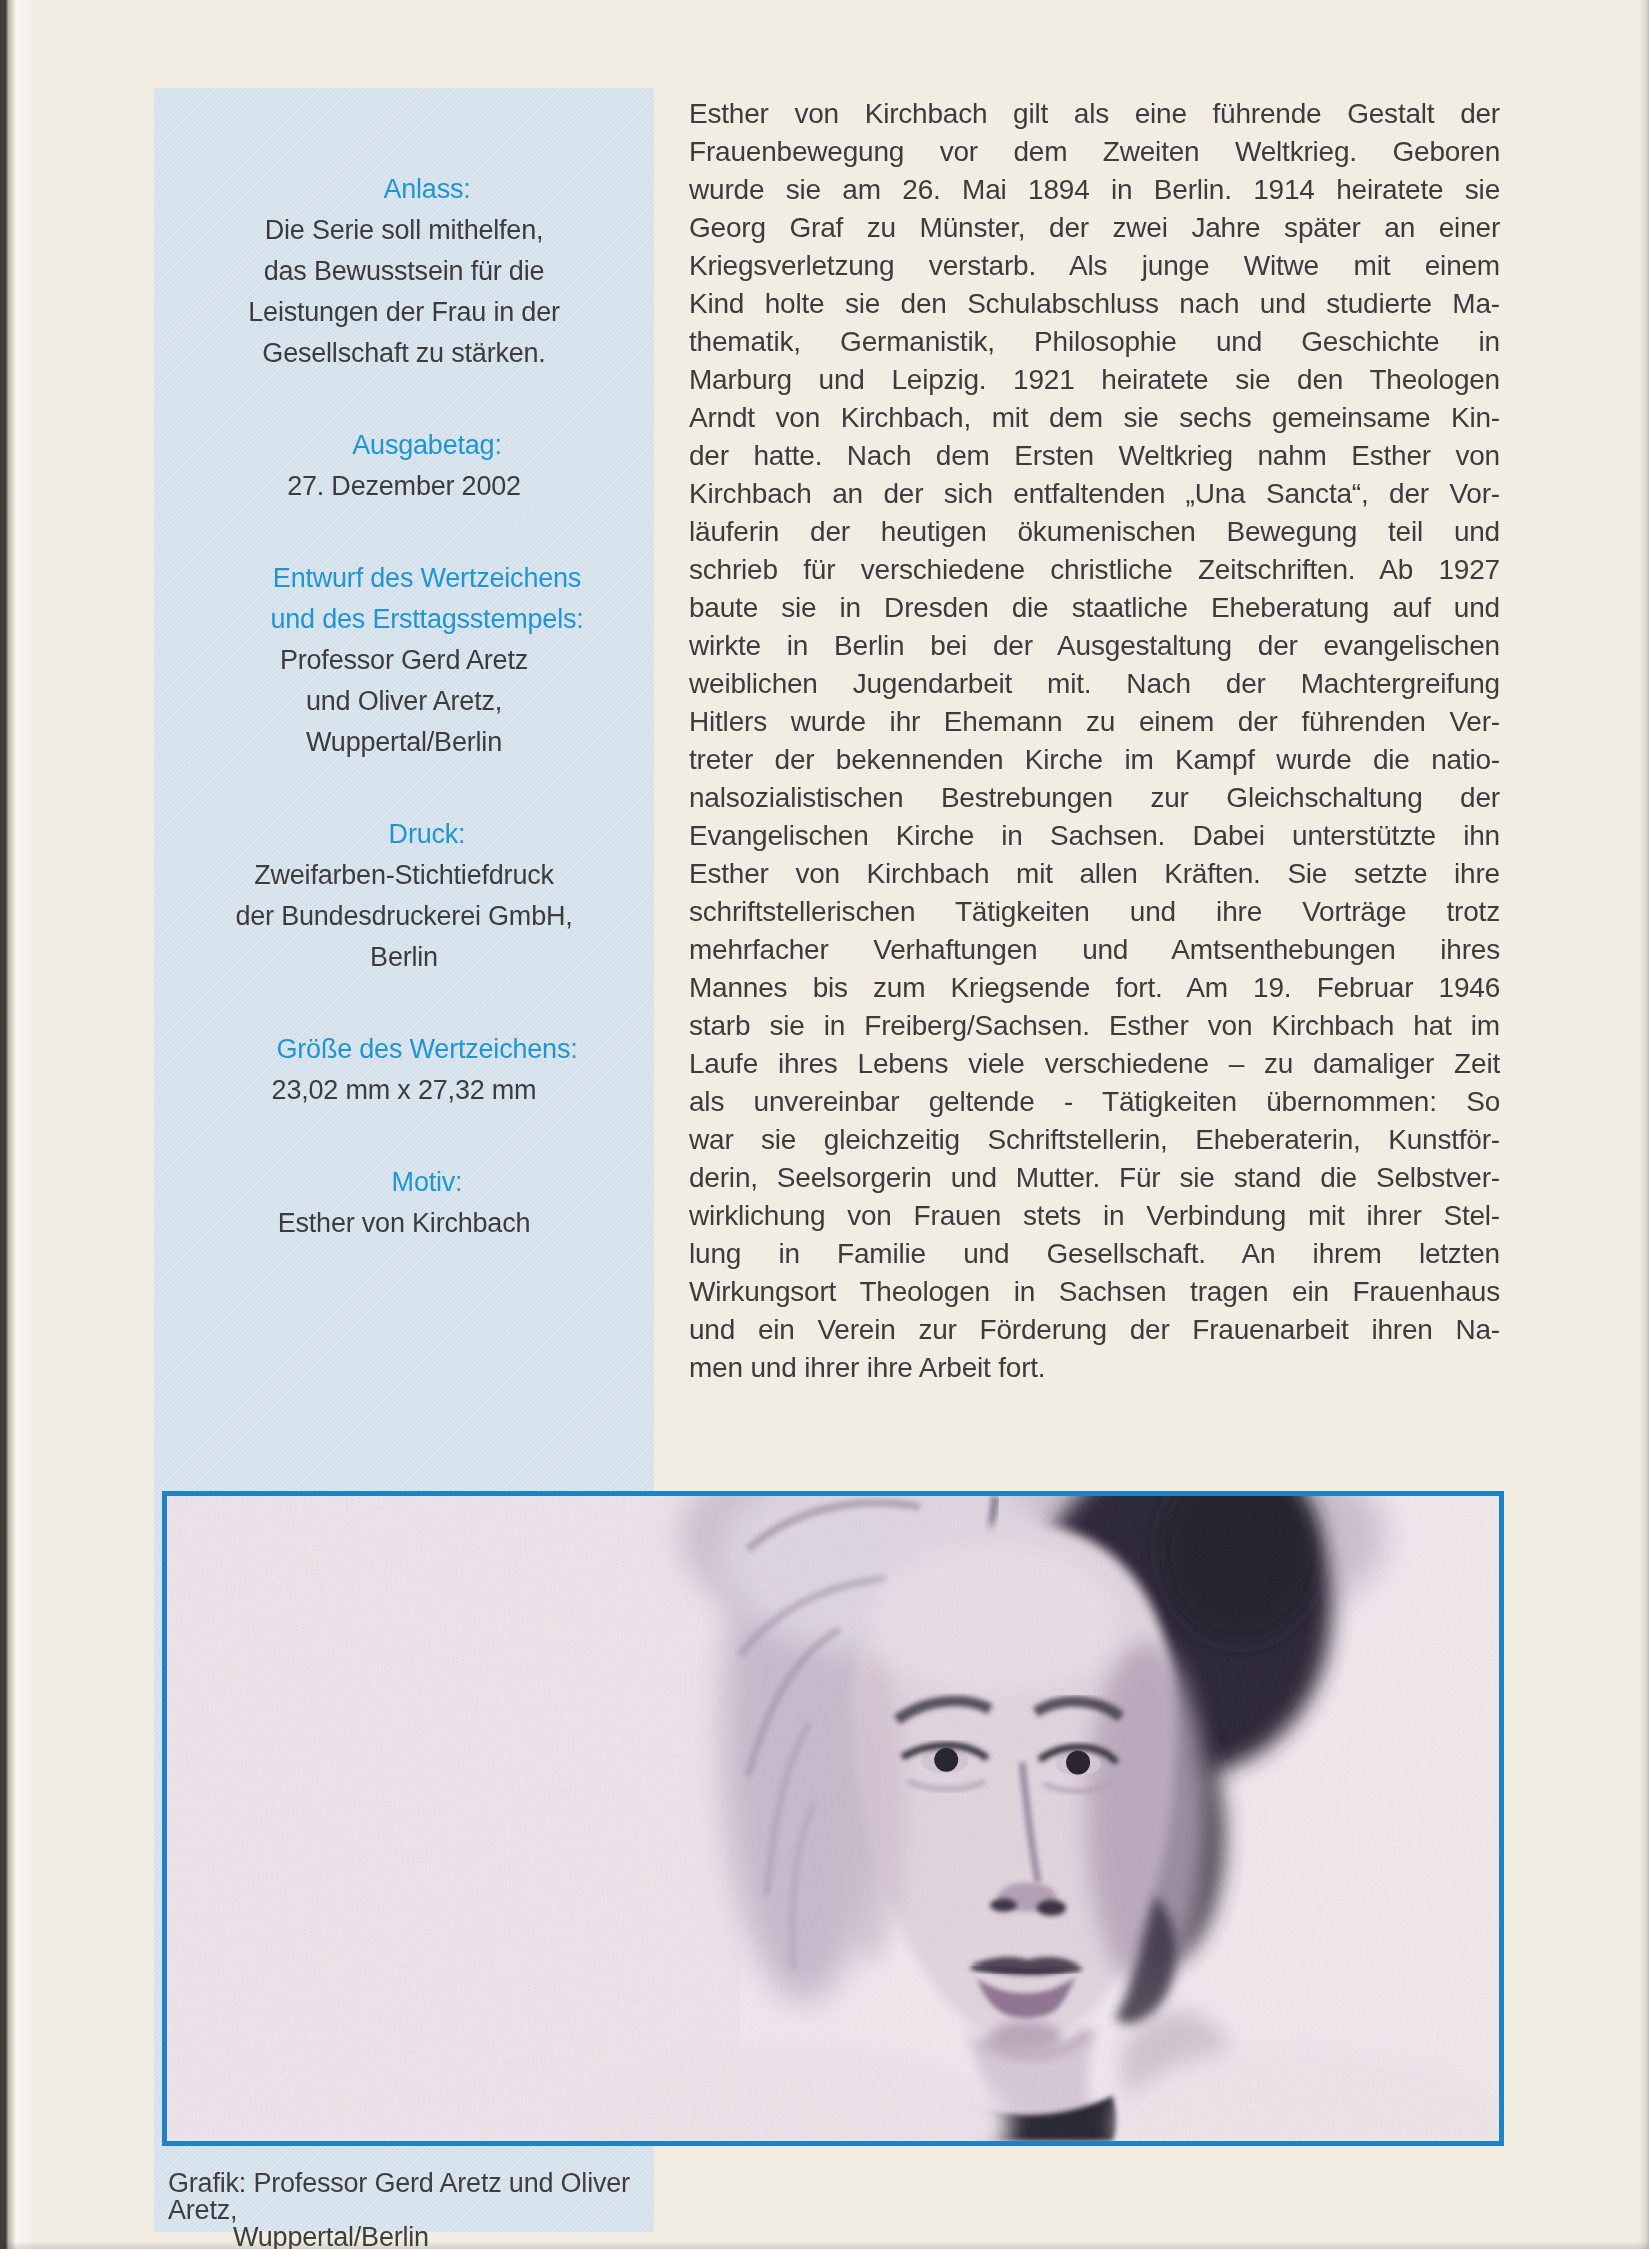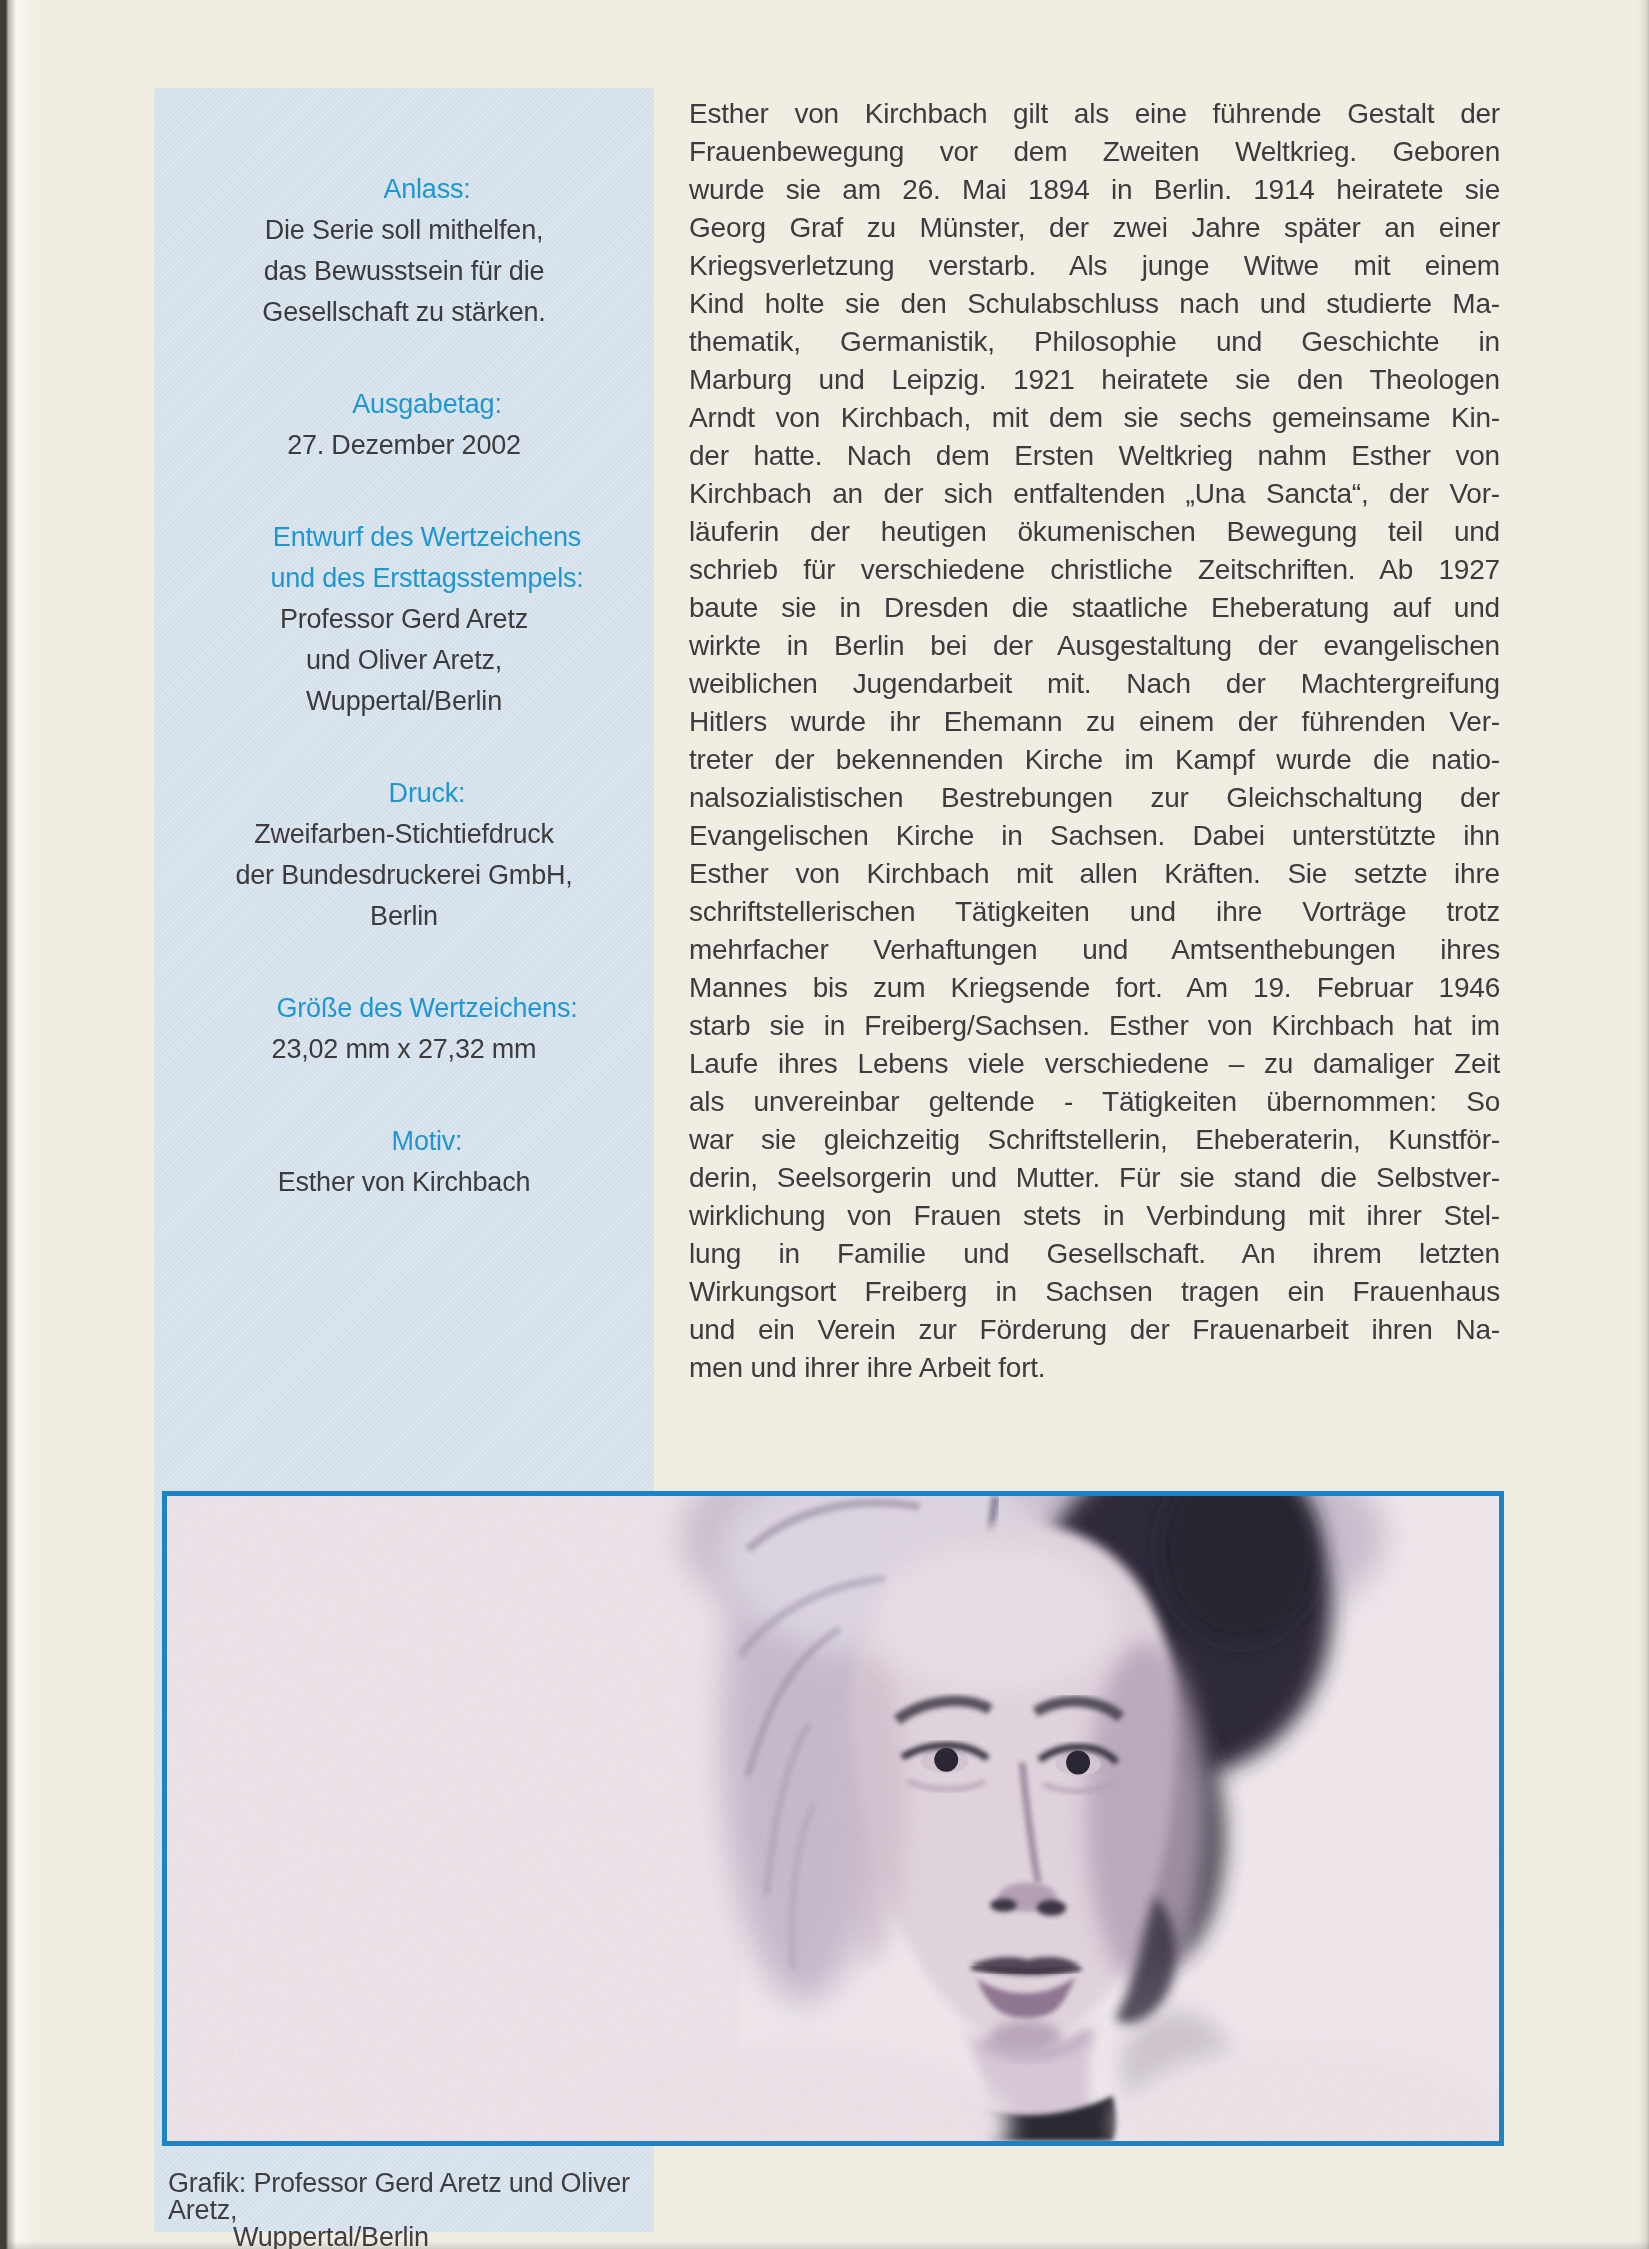--- a/index.html
+++ b/index.html
@@ -60,20 +60,21 @@
   <div class="edge-left"></div>
   <div class="edge-right"></div>
   <div class="edge-bottom"></div>
 
   <div class="sidebar">
     <div class="sidebar-groups">
         <div class="sb-group">
           <div class="sb-line sb-h">Anlass:</div>
           <div class="sb-line sb-b">Die Serie soll mithelfen,</div>
           <div class="sb-line sb-b">das Bewusstsein für die</div>
+          <div class="sb-line sb-b">Leistungen der Frau in der</div>
           <div class="sb-line sb-b">Gesellschaft zu stärken.</div>
         </div>
         <div class="sb-group">
           <div class="sb-line sb-h">Ausgabetag:</div>
           <div class="sb-line sb-b">27. Dezember 2002</div>
         </div>
         <div class="sb-group">
           <div class="sb-line sb-h">Entwurf des Wertzeichens</div>
           <div class="sb-line sb-h">und des Ersttagsstempels:</div>
           <div class="sb-line sb-b">Professor Gerd Aretz</div>
@@ -122,21 +123,21 @@
       <div class="a-line">schriftstellerischen Tätigkeiten und ihre Vorträge trotz</div>
       <div class="a-line">mehrfacher Verhaftungen und Amtsenthebungen ihres</div>
       <div class="a-line">Mannes bis zum Kriegsende fort. Am 19. Februar 1946</div>
       <div class="a-line">starb sie in Freiberg/Sachsen. Esther von Kirchbach hat im</div>
       <div class="a-line">Laufe ihres Lebens viele verschiedene – zu damaliger Zeit</div>
       <div class="a-line">als unvereinbar geltende - Tätigkeiten übernommen: So</div>
       <div class="a-line">war sie gleichzeitig Schriftstellerin, Eheberaterin, Kunstför-</div>
       <div class="a-line">derin, Seelsorgerin und Mutter. Für sie stand die Selbstver-</div>
       <div class="a-line">wirklichung von Frauen stets in Verbindung mit ihrer Stel-</div>
       <div class="a-line">lung in Familie und Gesellschaft. An ihrem letzten</div>
-      <div class="a-line">Wirkungsort Freiberg in Sachsen tragen ein Frauenhaus</div>
+      <div class="a-line">Wirkungsort Theologen in Sachsen tragen ein Frauenhaus</div>
       <div class="a-line">und ein Verein zur Förderung der Frauenarbeit ihren Na-</div>
       <div class="a-line a-last">men und ihrer ihre Arbeit fort.</div>
     </div>
 
   <div class="photo-frame">
     <svg viewBox="0 0 1000 484" preserveAspectRatio="none">
       <defs>
         <filter id="b12" x="-40%" y="-40%" width="180%" height="180%">
             <feGaussianBlur stdDeviation="12"></feGaussianBlur>
           </filter>

